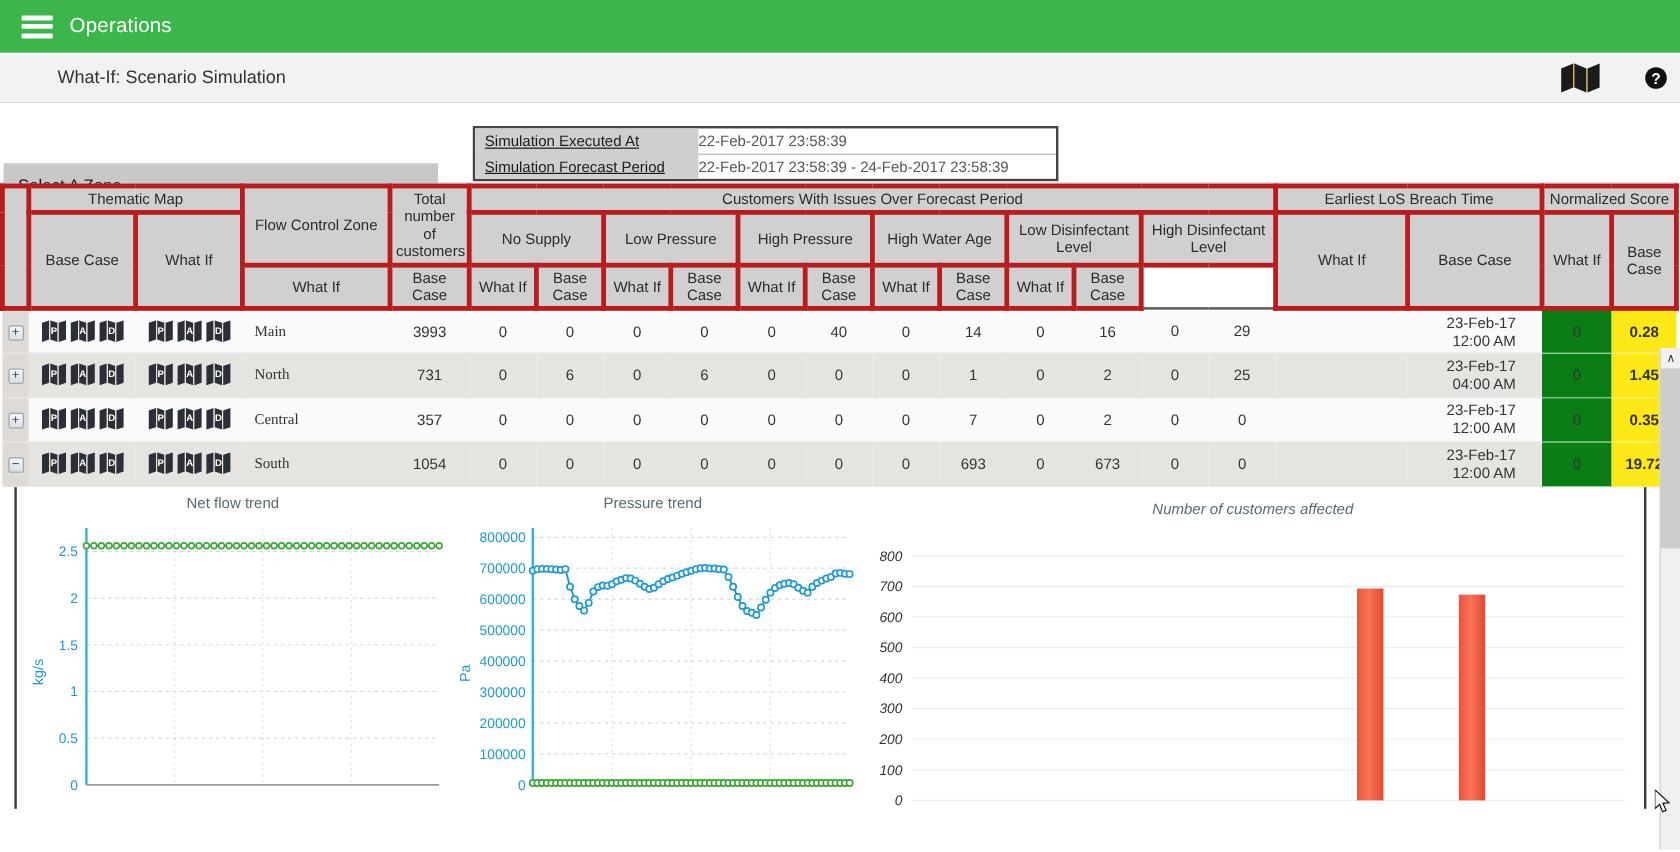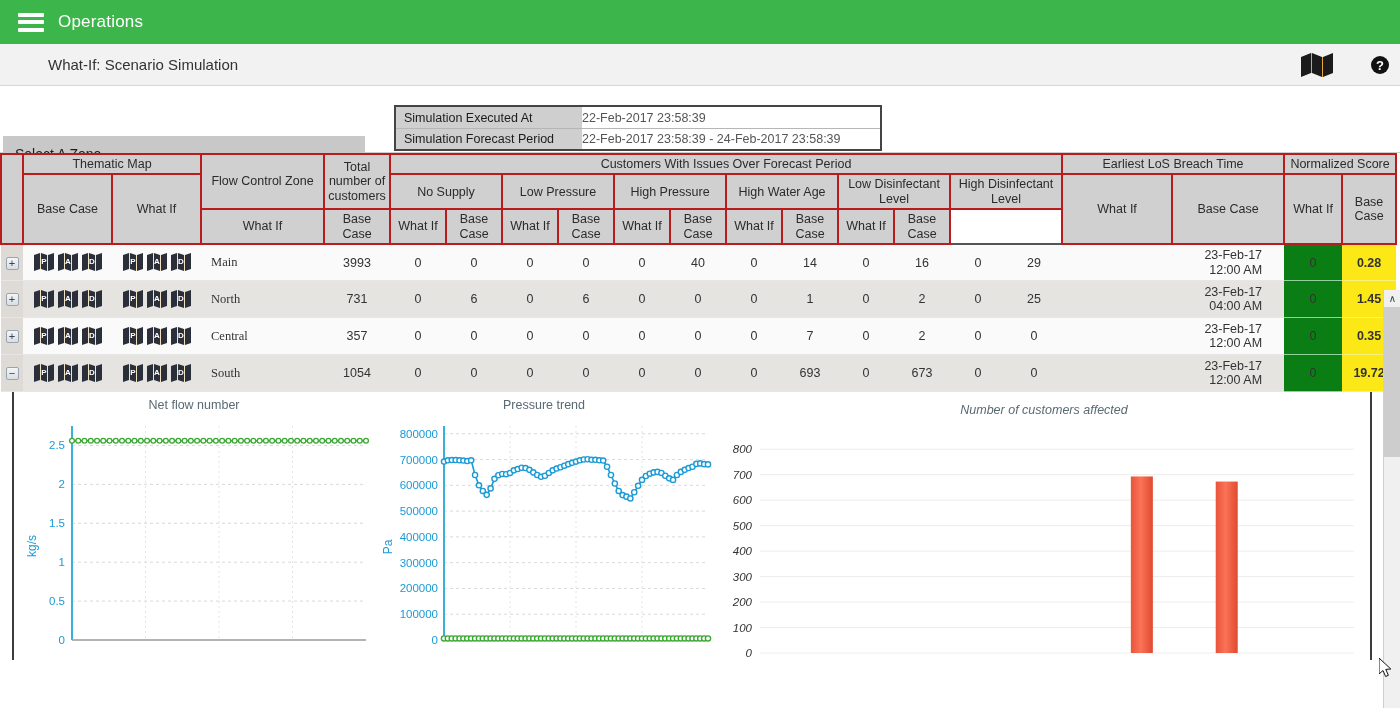--- a/index.html
+++ b/index.html
@@ -51,35 +51,35 @@
   .caret { width: 0; height: 0; border-left: 5px solid transparent; border-right: 5px solid transparent; border-top: 6px solid #3b3b3b; }
 
   .sim-box {
     position: absolute; left: 394px; top: 19px; width: 488px;
     border: 2px solid #444; background: #fff;
   }
   .sim-row { display: flex; height: 21px; align-items: stretch; }
   .sim-row + .sim-row { border-top: 1px solid #b6b6b6; }
   .sim-key {
     width: 186px; background: #cfcfcf; display: flex; align-items: center;
-    padding-left: 8px; font-size: 12.5px; color: #1b1b1b;
+    padding-left: 8px; font-size: 12.5px; color: #1b1b1b; text-decoration: underline;
   }
   .sim-val { flex: 1; display: flex; align-items: center; padding-left: 0; font-size: 12.5px; color: #555; }
 
   .refresh-btn {
     position: absolute; left: 922px; top: 90px; width: 110px; height: 29px;
     background: #555; color: #fff; border: none; font-size: 13px;
     font-family: "Liberation Sans", sans-serif; cursor: pointer;
   }
 
   
   .grid-outer { position: relative; width: 1400px; }
   table.grid { border-collapse: collapse; table-layout: fixed; width: 1383px; }
   table.grid th {
-    background: #d0d0d0; border: 2px solid #b91c1c; font-weight: normal;
+    background: #d0d0d0; border: 4px solid #b91c1c; font-weight: normal;
     font-size: 12.5px; color: #2b2b2b; padding: 2px 3px; line-height: 1.15;
   }
   table.grid td {
     border-bottom: 1px solid #e6e6e6; font-size: 12.5px; color: #333;
     padding: 0 4px; text-align: center; height: 37px;
   }
   tr.row-odd td { background: #fafafa; }
   tr.row-even td { background: #e6e4e1; }
   .grid-headwrap { border-top: 1px solid #9a9a9a; border-bottom: 2px solid #555; }
 
@@ -490,21 +490,21 @@
           <td class="cell-green">0</td>
           <td class="cell-yellow">19.72</td>
         </tr>
       </tbody>
   </table>
 </div>
 
 <div class="detail">
 
   <div class="chart-block" style="left:0; width:360px;">
-    <div class="chart-title">Net flow number</div>
+    <div class="chart-title">Net flow trend</div>
     <svg width="360" height="246" viewBox="0 0 360 246">
       <g id="nf-grid">
           <line x1="58" y1="189.0909090909091" x2="352" y2="189.0909090909091" stroke="#d9d9d9" stroke-dasharray="3 3" stroke-width="1"></line>
           <line x1="58" y1="150.1818181818182" x2="352" y2="150.1818181818182" stroke="#d9d9d9" stroke-dasharray="3 3" stroke-width="1"></line>
           <line x1="58" y1="111.27272727272728" x2="352" y2="111.27272727272728" stroke="#d9d9d9" stroke-dasharray="3 3" stroke-width="1"></line>
           <line x1="58" y1="72.36363636363635" x2="352" y2="72.36363636363635" stroke="#d9d9d9" stroke-dasharray="3 3" stroke-width="1"></line>
           <line x1="58" y1="33.45454545454547" x2="352" y2="33.45454545454547" stroke="#d9d9d9" stroke-dasharray="3 3" stroke-width="1"></line>
           <line x1="131.5" y1="14" x2="131.5" y2="228" stroke="#e3e3e3" stroke-dasharray="2 3" stroke-width="1"></line>
           <line x1="205" y1="14" x2="205" y2="228" stroke="#e3e3e3" stroke-dasharray="2 3" stroke-width="1"></line>
           <line x1="278.5" y1="14" x2="278.5" y2="228" stroke="#e3e3e3" stroke-dasharray="2 3" stroke-width="1"></line>

